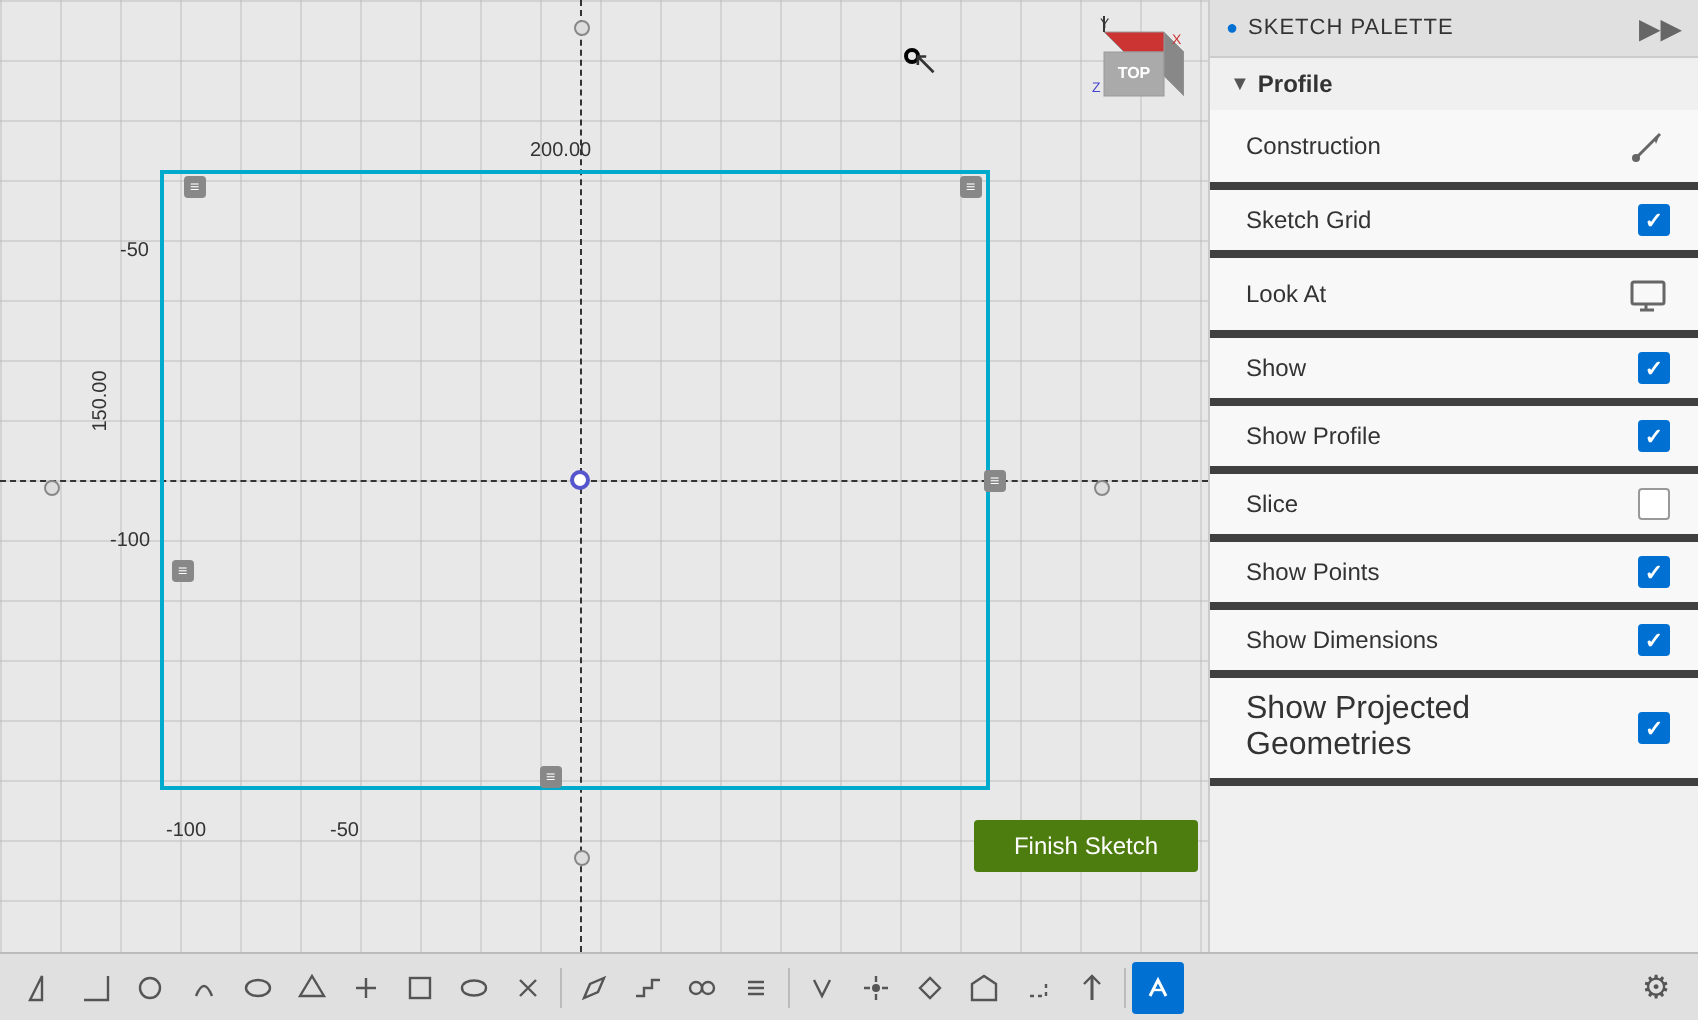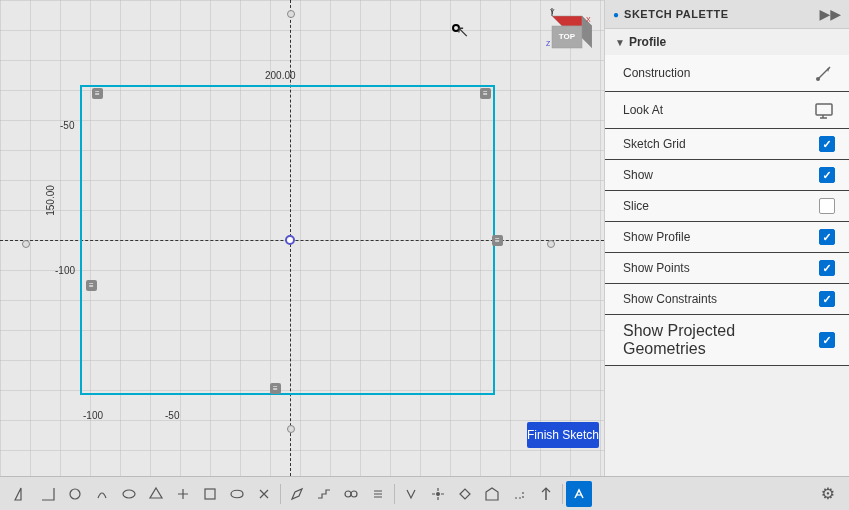--- a/index.html
+++ b/index.html
@@ -117,21 +117,21 @@
     }
 
     .panel-header-left {
       display: flex;
       align-items: center;
       gap: 5px;
     }
 
     .panel-title {
       font-size: 11px;
-      font-weight: 700;
+      font-weight: 400;
       color: #333;
       letter-spacing: 0.5px;
     }
 
     .panel-dots {
       display: flex;
       gap: 2px;
     }
 
     
@@ -157,21 +157,21 @@
       font-size: 10px;
       color: #555;
     }
 
     
     .option-row {
       display: flex;
       align-items: center;
       justify-content: space-between;
       padding: 7px 14px 7px 18px;
-      border-bottom: 1px solid #404040;
+      border-bottom: 4px solid #404040;
       background: #f8f8f8;
     }
 
     .option-label {
       font-size: 12px;
       color: #333;
     }
 
     .option-icon {
       width: 22px;
@@ -206,26 +206,26 @@
       font-weight: bold;
     }
 
     .checkbox.unchecked {
       background: #fff;
     }
 
     
     .finish-sketch-btn {
       position: absolute;
-      bottom: 28px;
+      bottom: 40px;
       right: 5px;
-      background: #1d4ed8;
+      background: #4d7c0f;
       color: #fff;
       border: none;
-      padding: 6px 0;
+      padding: 6px 20px;
       font-size: 12px;
       cursor: pointer;
       border-radius: 2px;
     }
 
     
     .bottom-toolbar {
       height: 34px;
       background: #e0e0e0;
       border-top: 1px solid #bbb;
@@ -387,61 +387,61 @@
 
           <svg width="20" height="20">
             <line x1="4" y1="16" x2="16" y2="4" stroke="#666" stroke-width="1.5"></line>
             <polygon points="16,4 13,6 14,9" fill="#666"></polygon>
             <circle cx="4" cy="16" r="2" fill="#666"></circle>
           </svg>
         </div>
       </div>
 
       <div class="option-row">
+        <span class="option-label">Sketch Grid</span>
+        <div class="checkbox checked"></div>
+      </div>
+
+      <div class="option-row">
         <span class="option-label">Look At</span>
         <div class="option-icon">
 
           <svg width="20" height="20">
             <rect x="2" y="4" width="16" height="11" rx="1" fill="none" stroke="#666" stroke-width="1.5"></rect>
             <line x1="9" y1="15" x2="9" y2="18" stroke="#666" stroke-width="1.5"></line>
             <line x1="6" y1="18" x2="13" y2="18" stroke="#666" stroke-width="1.5"></line>
           </svg>
         </div>
       </div>
 
       <div class="option-row">
-        <span class="option-label">Sketch Grid</span>
-        <div class="checkbox checked"></div>
-      </div>
-
-      <div class="option-row">
         <span class="option-label">Show</span>
         <div class="checkbox checked"></div>
       </div>
 
       <div class="option-row">
+        <span class="option-label">Show Profile</span>
+        <div class="checkbox checked"></div>
+      </div>
+
+      <div class="option-row">
         <span class="option-label">Slice</span>
         <div class="checkbox unchecked"></div>
       </div>
 
       <div class="option-row">
-        <span class="option-label">Show Profile</span>
-        <div class="checkbox checked"></div>
-      </div>
-
-      <div class="option-row">
         <span class="option-label">Show Points</span>
         <div class="checkbox checked"></div>
       </div>
 
-
-      <div class="option-row">
-        <span class="option-label">Show Constraints</span>
+      <div class="option-row">
+        <span class="option-label">Show Dimensions</span>
         <div class="checkbox checked"></div>
       </div>
+
 
       <div class="option-row">
         <span class="option-label" style="font-size:16px;">Show Projected Geometries</span>
         <div class="checkbox checked"></div>
       </div>
 
     </div>
   </div>
 </div>
 

